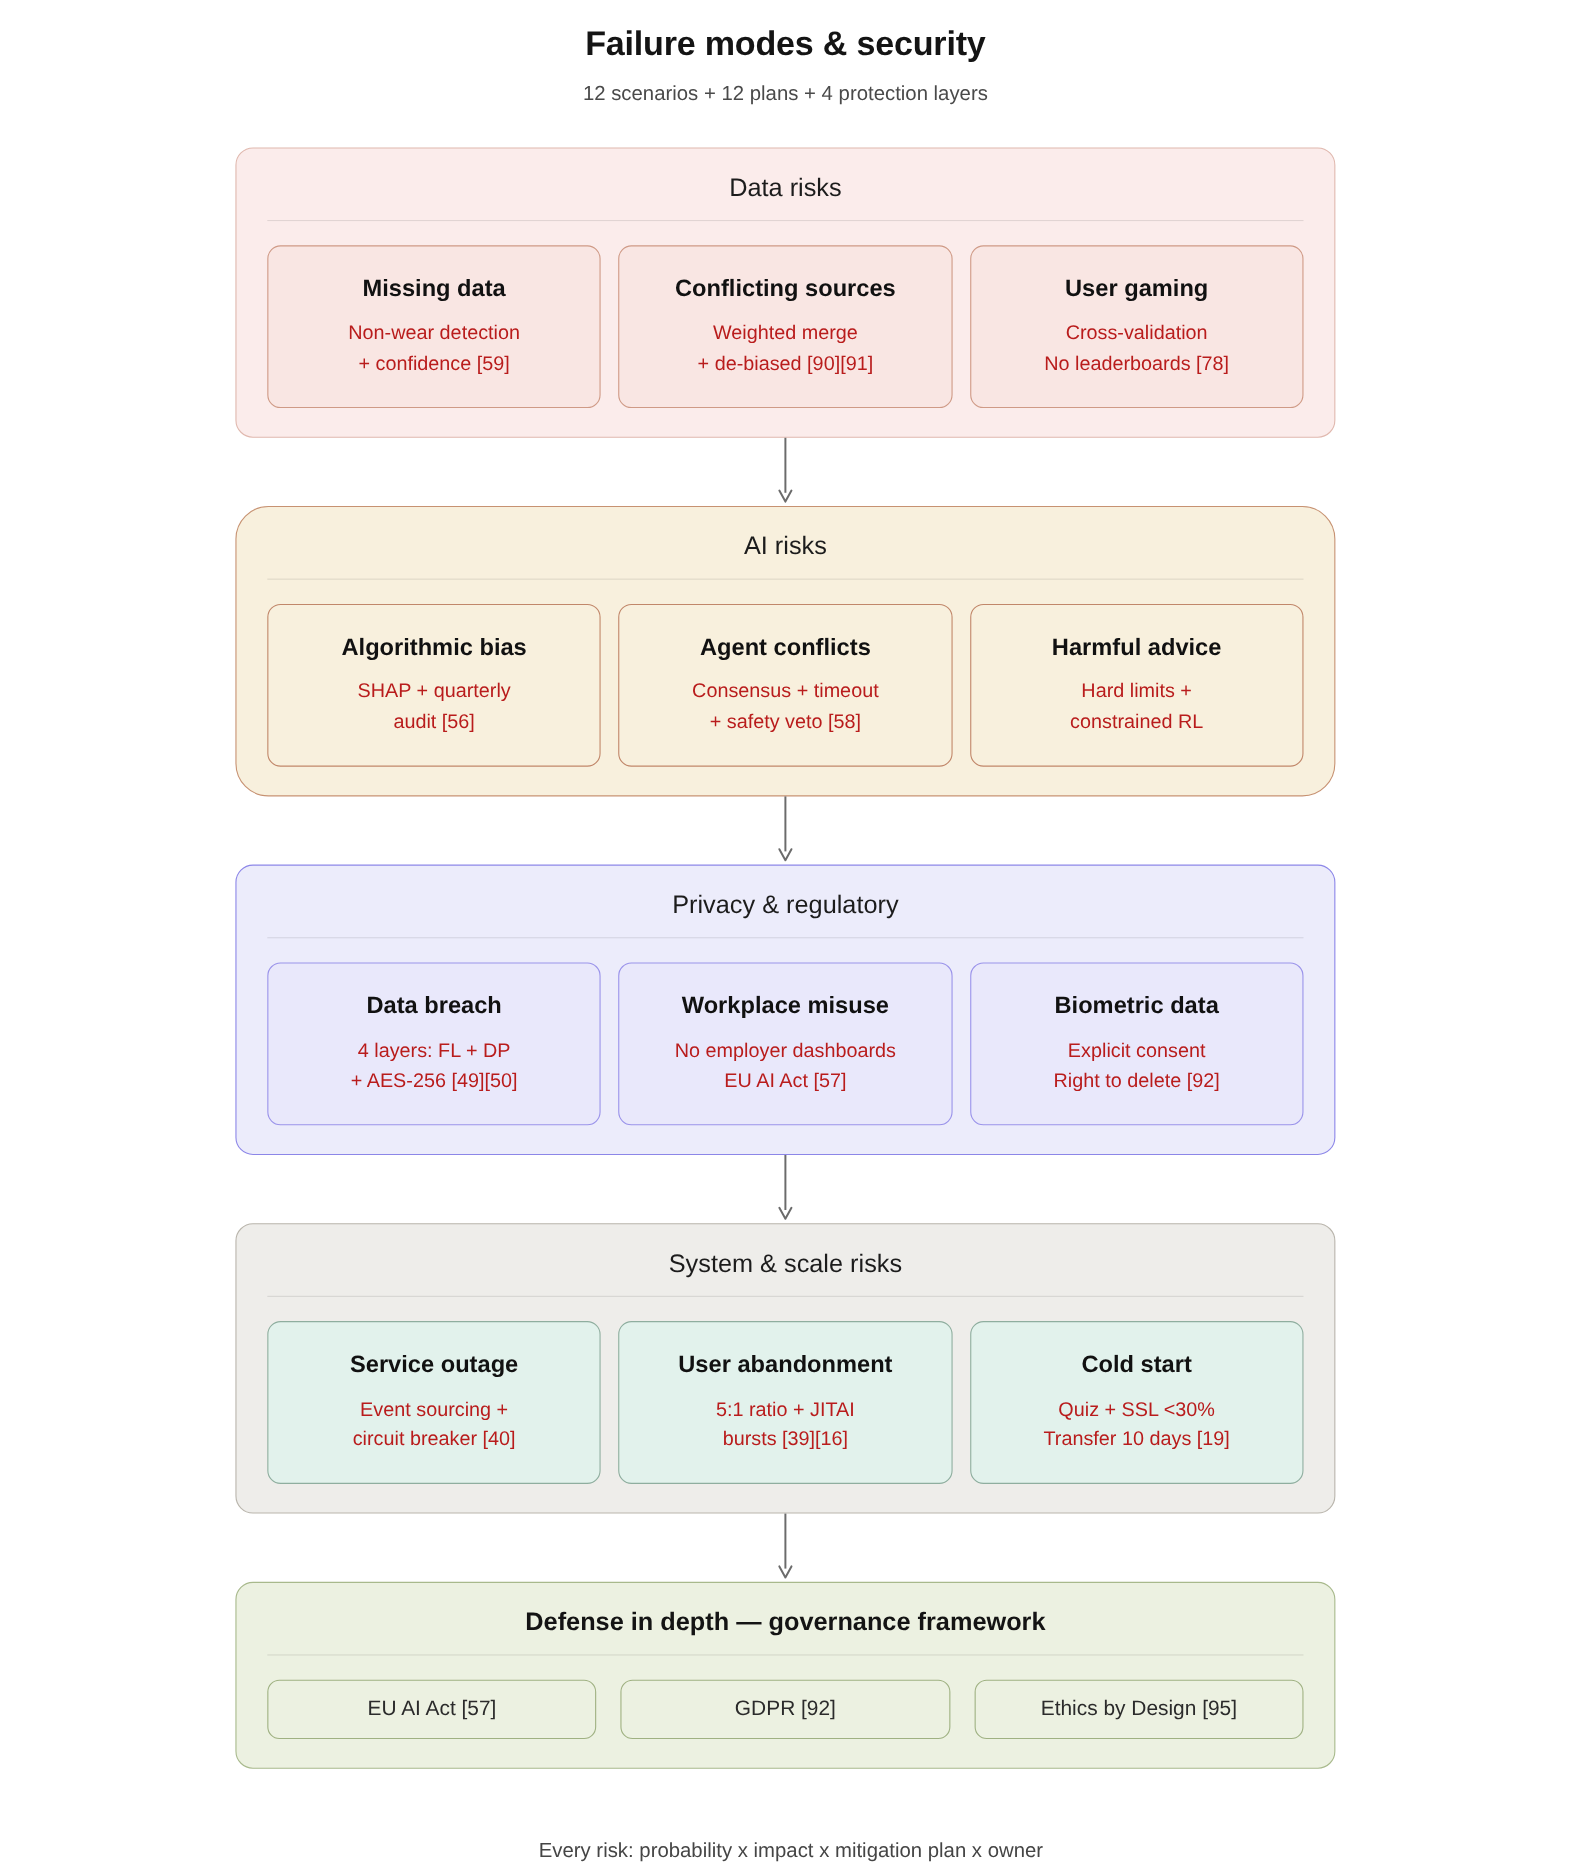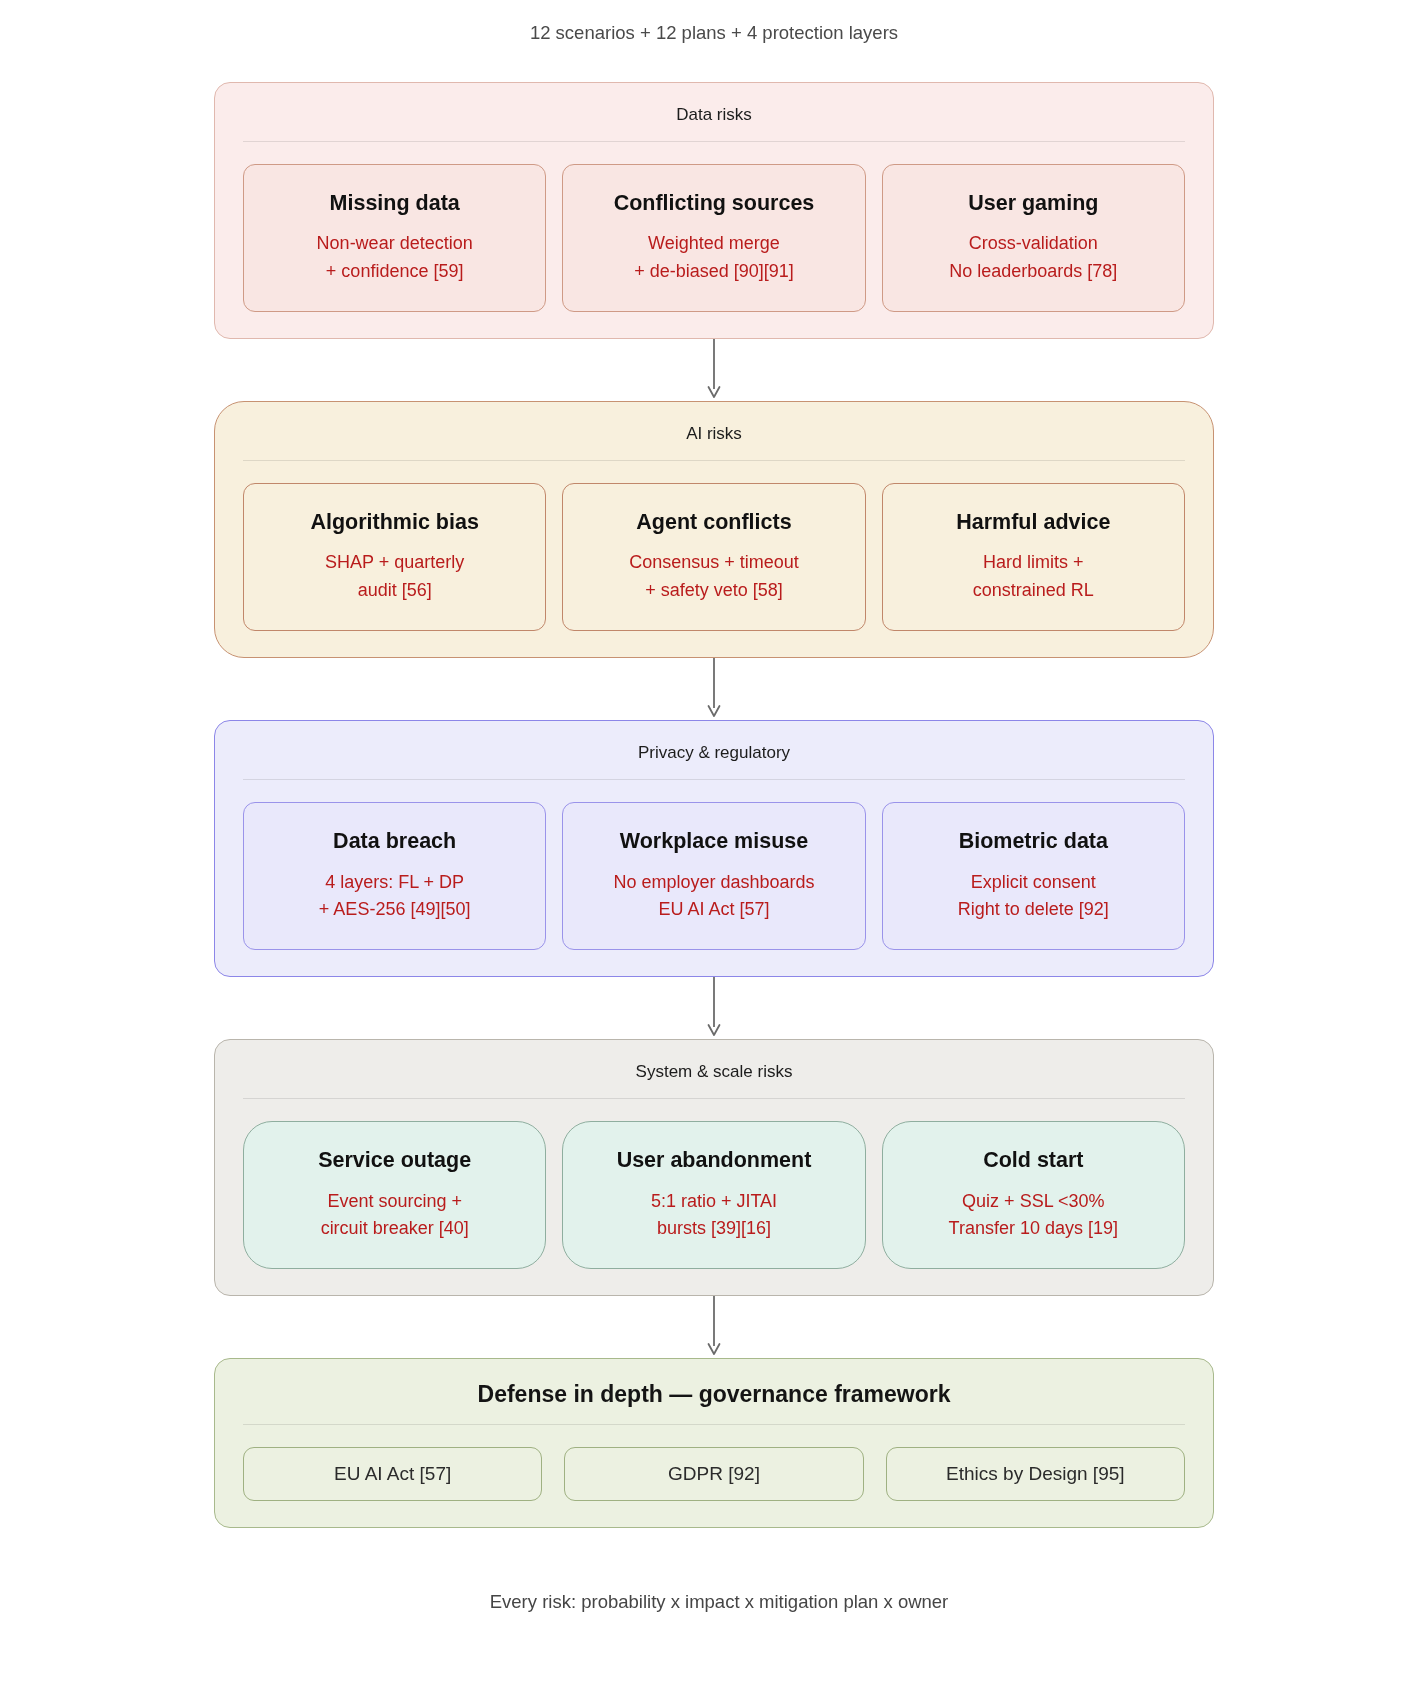--- a/index.html
+++ b/index.html
@@ -41,21 +41,21 @@
   }
 
   
   .group {
     border-radius: 16px;
     padding: 22px 28px 26px 28px;
     border: 1.3px solid transparent;
   }
   .group-title {
     text-align: center;
-    font-size: 17px;
+    font-size: 23px;
     font-weight: 500;
     color: #1c1c1c;
     padding-bottom: 16px;
   }
   .group-rule {
     height: 1px;
     background: rgba(0,0,0,0.10);
     margin: 0 0 22px 0;
   }
   .cards {
@@ -91,21 +91,21 @@
   .g-data      { background: #fbeceb; border-color: #e0b8ae; }
   .g-data .card{ background: #f9e6e3; border-color: #cf9a86; }
 
   .g-ai        { background: #f8f0dd; border-color: #c79272; border-radius: 30px; }
   .g-ai .card  { background: #f8f0dd; border-color: #c1876a; }
 
   .g-priv      { background: #ececfb; border-color: #8c86e8; }
   .g-priv .card{ background: #e9e8fb; border-color: #9a93ea; }
 
   .g-sys       { background: #eeedea; border-color: #b9b5ac; }
-  .g-sys .card { background: #e2f2ec; border-color: #8fae9f; border-radius: 29px; }
+  .g-sys .card { background: #e2f2ec; border-color: #8fae9f; }
 
   .g-gov       { background: #ecf1e1; border-color: #a8b98c; }
 
   
   .connector {
     height: 62px;
     display: flex;
     justify-content: center;
     align-items: stretch;
   }
@@ -146,20 +146,21 @@
     color: #454545;
     line-height: 1.9;
   }
 </style>
 </head>
 <body>
 
 <div class="page">
 
   <div class="head">
+    <div class="title">Failure modes &amp; security</div>
     <div class="subtitle">12 scenarios + 12 plans + 4 protection layers</div>
   </div>
 
   <div class="flow">
 
     <section class="group g-data">
       <div class="group-title">Data risks</div>
       <div class="group-rule"></div>
       <div class="cards">
         <div class="card">

